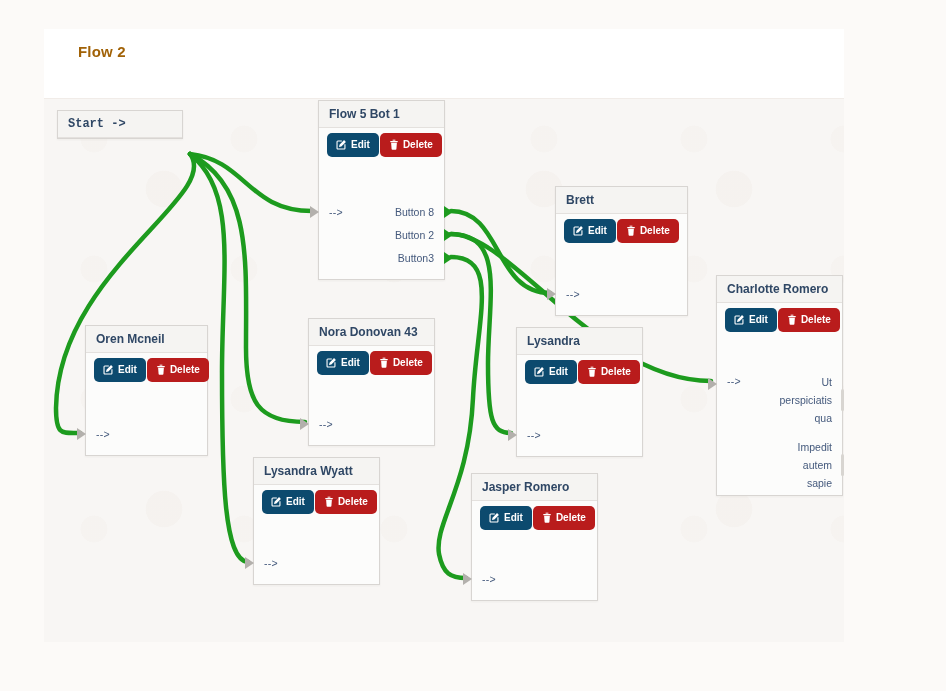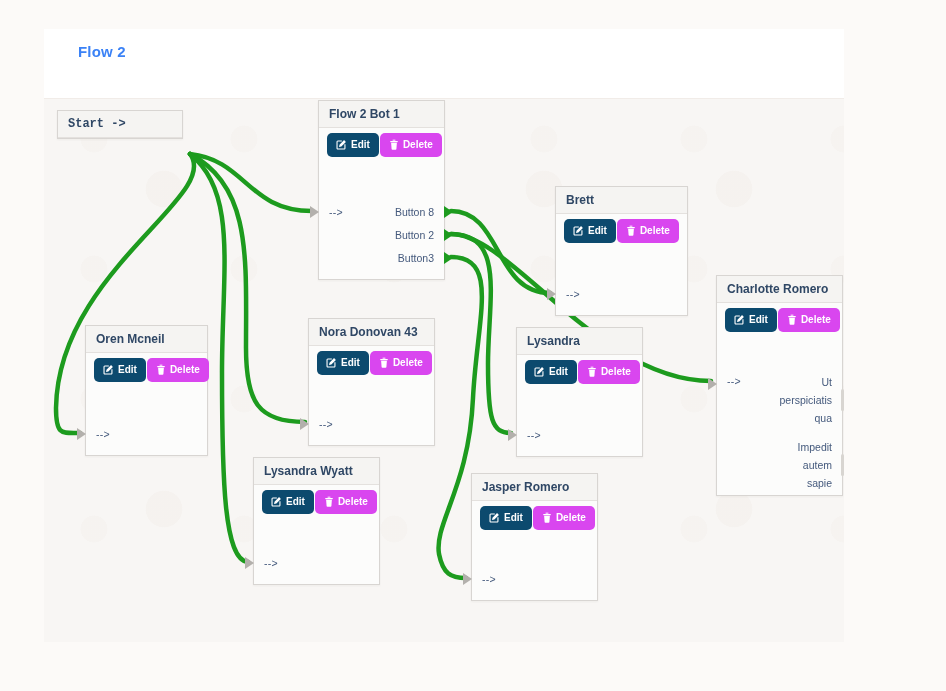--- a/index.html
+++ b/index.html
@@ -6,21 +6,21 @@
   body{
     width:946px;height:691px;position:relative;overflow:hidden;
     background:#fcfaf8;
     font-family:"Liberation Sans","DejaVu Sans",sans-serif;
   }
   .titlebar{
     position:absolute;left:44px;top:29px;width:800px;height:70px;
     background:#ffffff;border-bottom:1px solid #f1ece8;box-sizing:border-box;
   }
   .titlebar .page-title{
-    padding:14px 0 0 34px;font-size:15px;font-weight:700;color:#3b82f6;
+    padding:14px 0 0 34px;font-size:15px;font-weight:700;color:#a16207;
     letter-spacing:.2px;
   }
   .canvas{
     position:absolute;left:44px;top:99px;width:800px;height:543px;
     background-color:#f8f6f4;
     background-image:
       radial-gradient(circle 30px at 120px 90px, rgba(170,130,95,0.03) 60%, transparent 62%),
       radial-gradient(circle 22px at 50px 40px, rgba(170,130,95,0.025) 60%, transparent 62%),
       radial-gradient(circle 16px at 160px 30px, rgba(170,130,95,0.02) 60%, transparent 62%);
     background-size:190px 160px,150px 130px,120px 110px;
@@ -37,21 +37,21 @@
     font-size:12px;font-weight:700;color:#2f4765;white-space:nowrap;overflow:hidden;
   }
   .btn-row{display:flex;align-items:center;height:30px;padding:3px 0 0 8px;box-sizing:border-box;}
   .btn{
     display:inline-flex;align-items:center;gap:4px;border:none;cursor:pointer;
     height:24px;padding:0 9px;font-family:inherit;font-size:10px;font-weight:700;color:#fff;
     border-radius:5px;
   }
   .btn svg{display:block;}
   .btn.edit{background:#0c4a6e;}
-  .btn.delete{background:#d946ef;margin-left:1px;}
+  .btn.delete{background:#b91c1c;margin-left:1px;}
   .row{position:relative;display:flex;align-items:center;box-sizing:border-box;padding:0 10px;}
   .row .left-lbl{font-size:10.5px;color:#44597c;letter-spacing:.3px;}
   .row .right-lbl{
     margin-left:auto;font-size:10.5px;color:#44597c;text-align:right;line-height:18px;
     white-space:pre-line;
   }
   .row.multi{align-items:flex-start;}
   .handle-in{
     position:absolute;left:-9px;width:0;height:0;
     border-top:6px solid transparent;border-bottom:6px solid transparent;
@@ -86,21 +86,21 @@
     <path d="M451,234 C506,234 488,300 488,364 C488,420 492,433 511,433" stroke="#1d9b1e"></path>
     <path d="M451,257 C500,257 477,318 473,398 C469,487 434,523 439,554 C443,574 451,578 466,578" stroke="#1d9b1e"></path>
   </svg>
 
 <div id="node-layer" style="position:absolute;left:0;top:0;width:946px;height:691px;pointer-events:none;">
     <div class="node" style="left: 57px; top: 110px; width: 126px; pointer-events: auto; font-family: Liberation Mono, monospace;">
       <div class="node-header">Start -&gt;</div>
       <div style="height: 0px;"></div>
     </div>
     <div class="node" style="left: 318px; top: 100px; width: 127px; pointer-events: auto;">
-      <div class="node-header">Flow 2 Bot 1</div>
+      <div class="node-header">Flow 5 Bot 1</div>
       <div class="btn-row">
         <button class="btn edit">
           <span>
             <svg width="11" height="11" viewBox="0 0 16 16" fill="none">
               <path d="M8.5 3H2.6A1.1 1.1 0 0 0 1.5 4.1v9.3a1.1 1.1 0 0 0 1.1 1.1h9.3a1.1 1.1 0 0 0 1.1-1.1V7.5" stroke="#fff" stroke-width="1.6"></path>
               <path d="M11.7 1.6l2.7 2.7-6.6 6.6-3.4.7.7-3.4 6.6-6.6z" fill="#fff"></path>
             </svg>
           </span>
           <span>Edit</span>
         </button>

